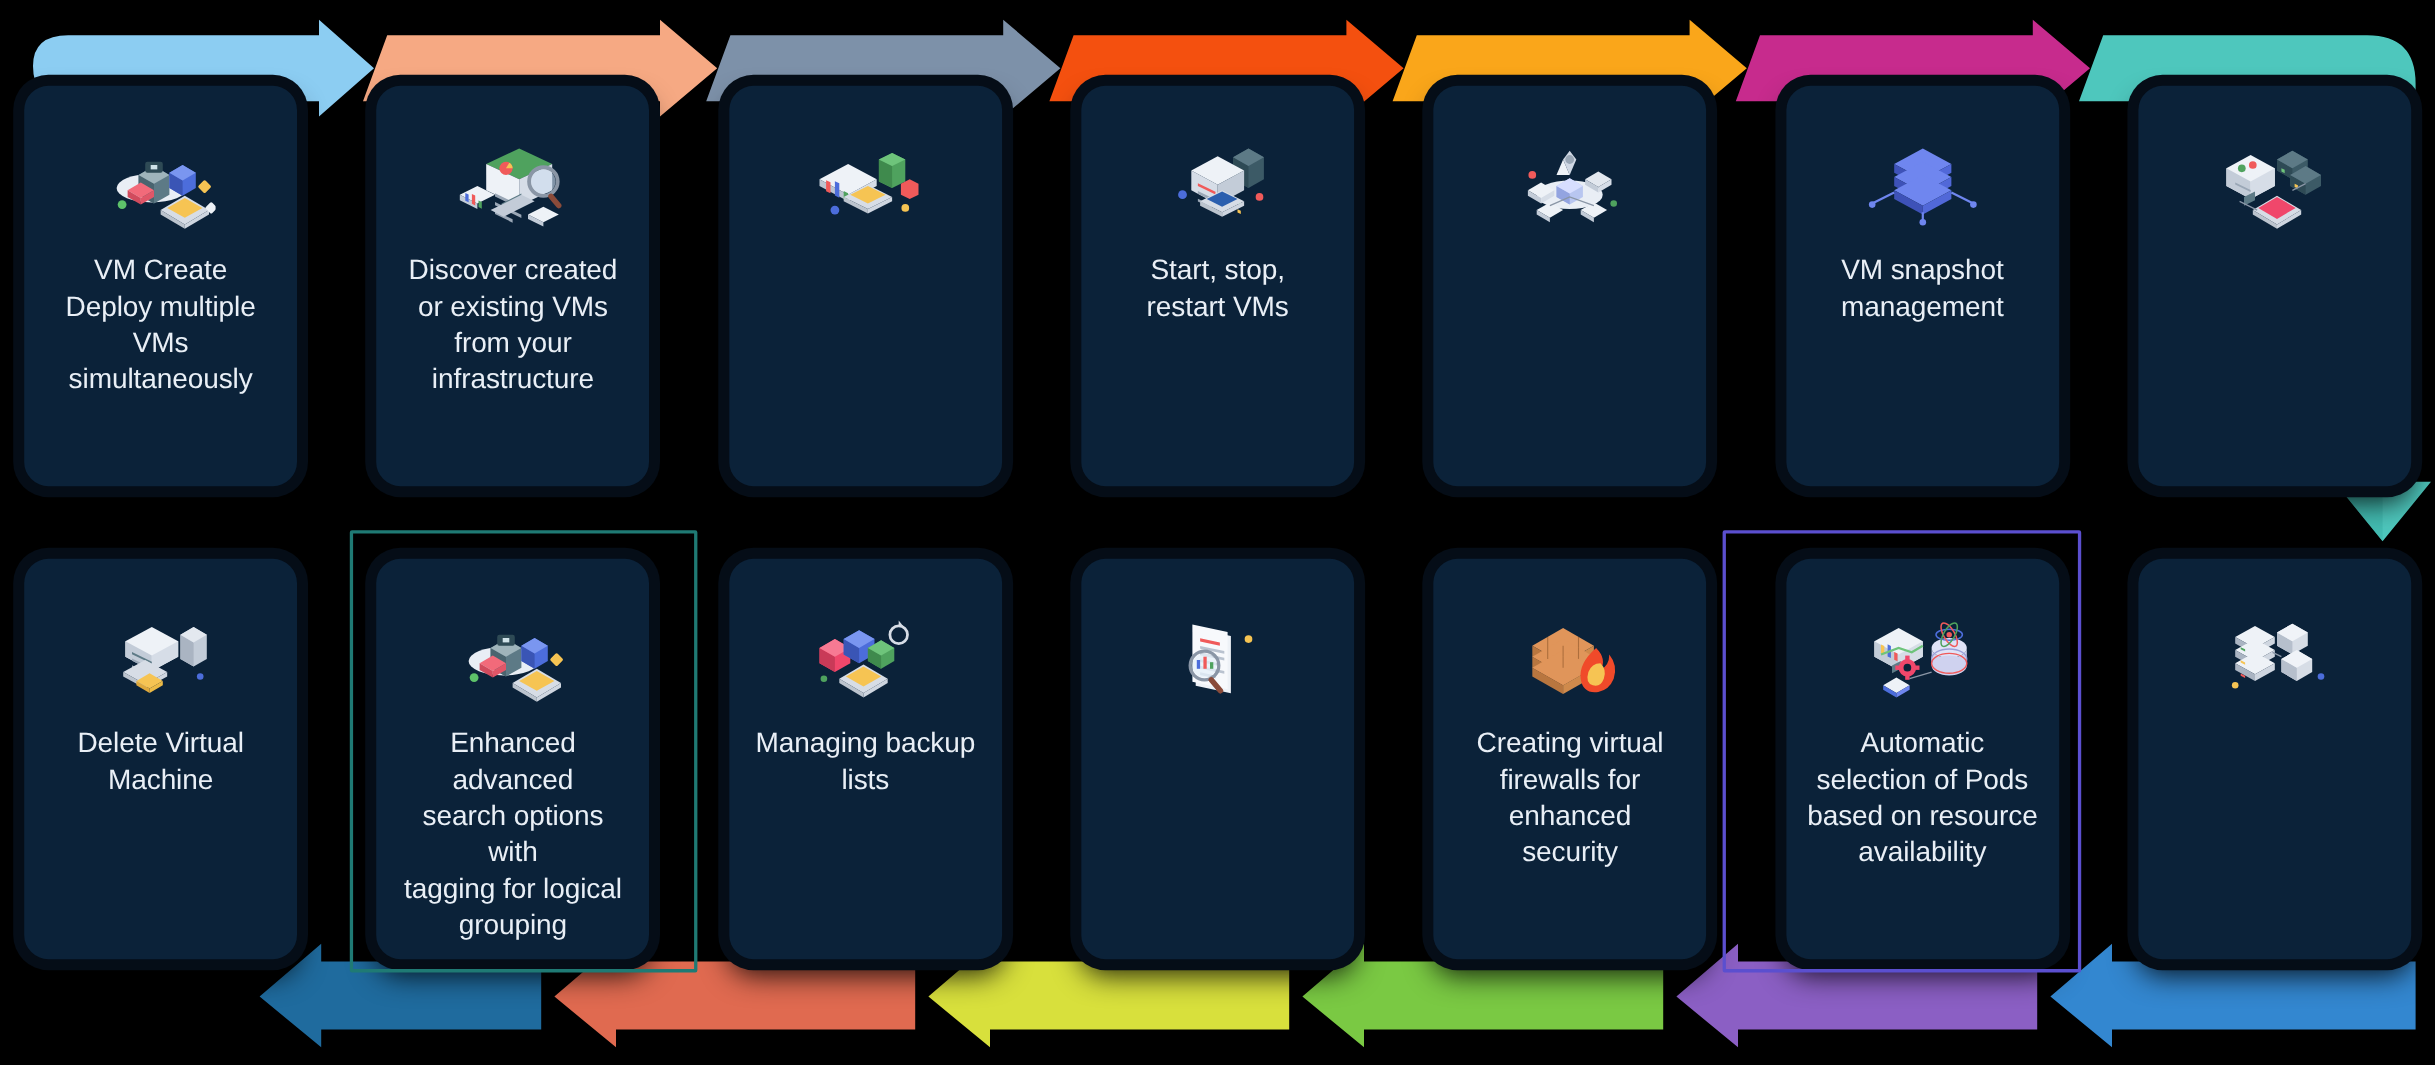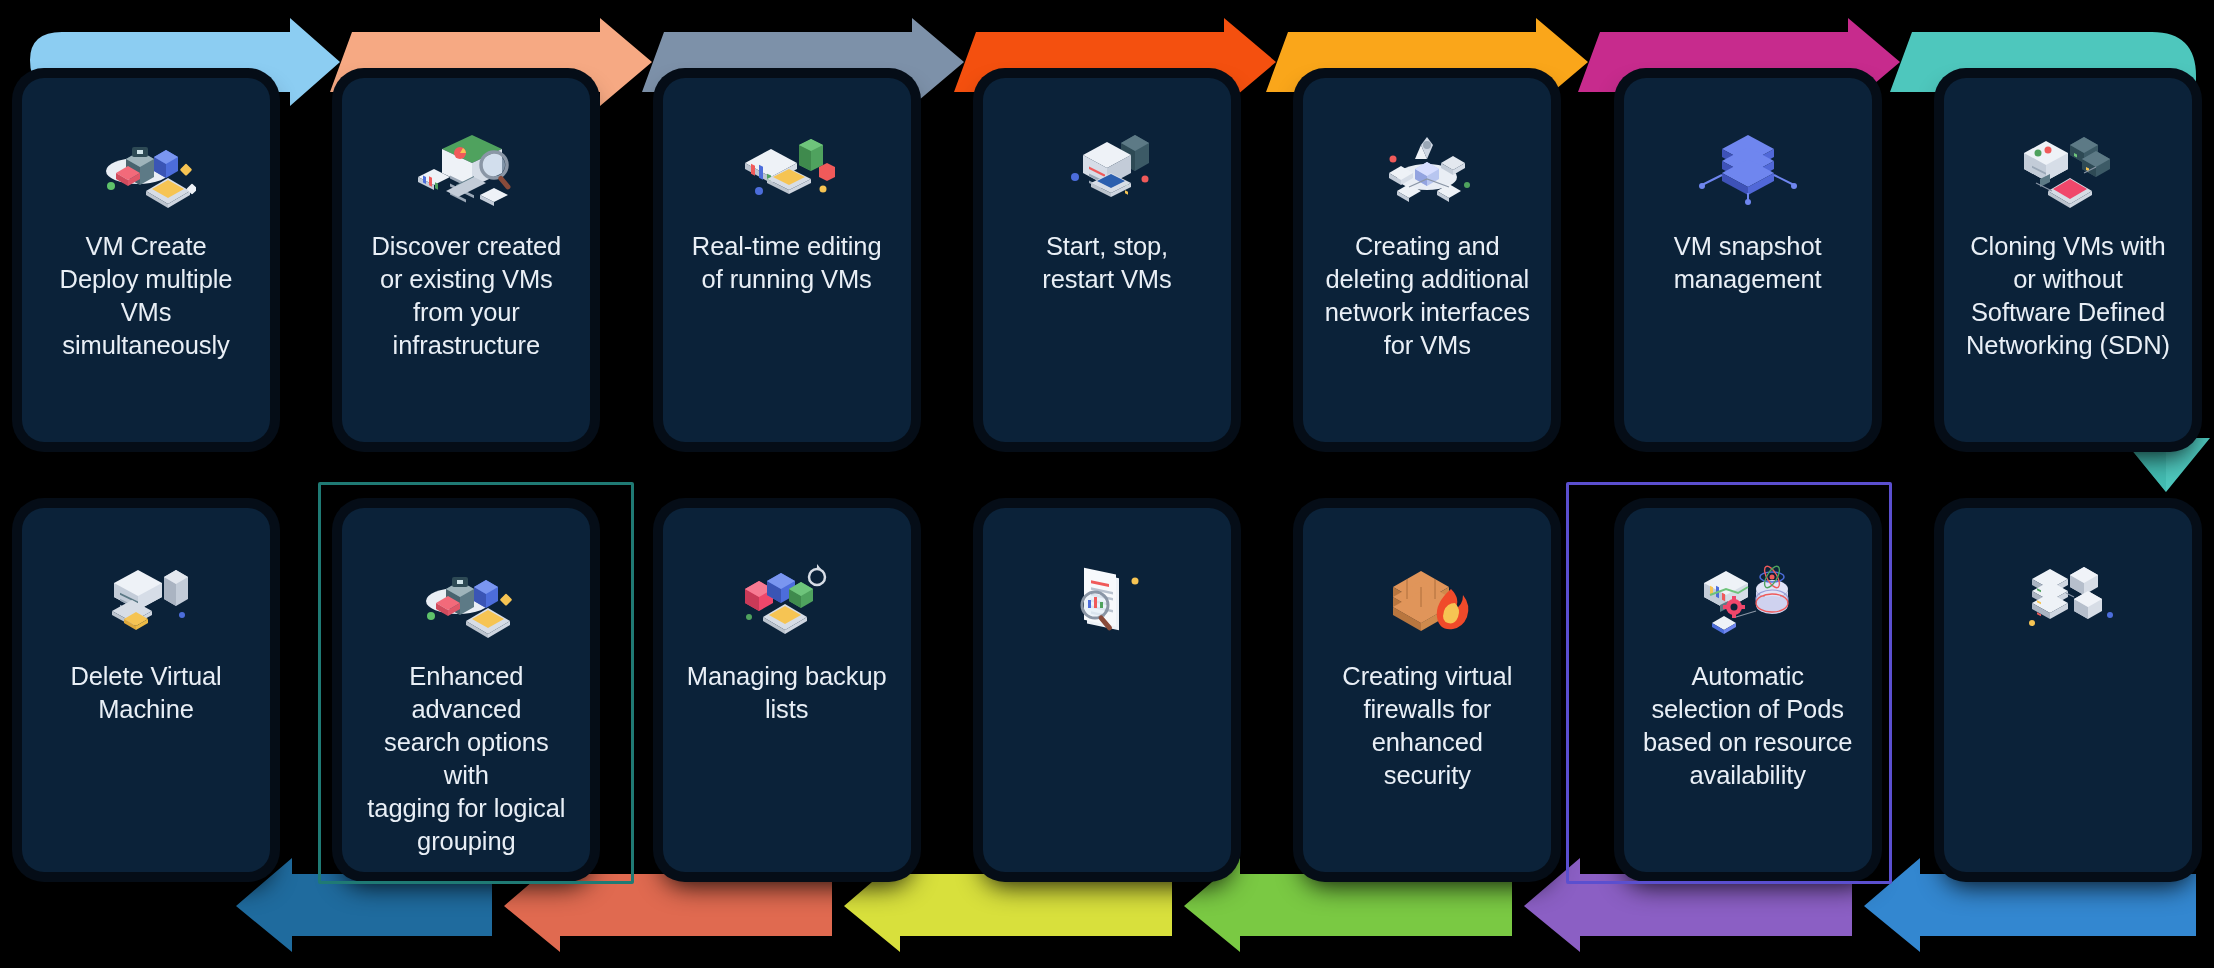--- a/index.html
+++ b/index.html
@@ -164,21 +164,20 @@
           <path d="M30 50 v4 l22 11 v-4 z" fill="#bcc4ce"></path>
           <path d="M74 50 v4 l-22 11 v-4 z" fill="#cfd6e0"></path>
           <path d="M62 16 l12-6 12 6 v20 l-12 6 -12-6 z" fill="#4fa25e"></path>
           <path d="M62 16 l12 6 v20 l-12-6 z" fill="#3f8a4d"></path>
           <path d="M74 10 l12 6 -12 6 -12-6 z" fill="#6ec47b"></path>
           <path d="M82 38 l8-4 8 4 v10 l-8 4 -8-4 z" fill="#f05a5a"></path>
           <circle cx="22" cy="62" r="4" fill="#4c6ddb"></circle>
           <circle cx="86" cy="60" r="3.5" fill="#f6c453"></circle>
         </svg>
       </div>
-      <div class="card-label t3">Real-time editing<br>of running VMs</div>
     </div>
 
     <div class="card">
       <div class="card-icon">
         <svg width="100" height="80" viewBox="0 0 100 80">
           <path d="M64 14 l14-8 14 8 v20 l-14 8 -14-8 z" fill="#3c5a66"></path>
           <path d="M64 14 l14 8 v20 l-14-8 z" fill="#2e4a55"></path>
           <path d="M78 6 l14 8 -14 8 -14-8 z" fill="#5d7a86"></path>
           <rect x="68" y="20" width="3" height="3" fill="#6ec47b" transform="skewY(26)"></rect>
           <rect x="68" y="28" width="3" height="3" fill="#f6c453" transform="skewY(26)"></rect>
@@ -217,21 +216,20 @@
           <path d="M88 34 v5 l-12 7 v-5 z" fill="#d6dde7"></path>
           <path d="M20 62 l12-7 12 7 -12 7 z" fill="#eef2f7"></path>
           <path d="M20 62 v4 l12 7 v-4 z" fill="#c3ccd8"></path>
           <path d="M60 62 l12-7 12 7 -12 7 z" fill="#eef2f7"></path>
           <path d="M60 62 v4 l12 7 v-4 z" fill="#c3ccd8"></path>
           <path d="M32 58 L50 50 L72 58" fill="none" stroke="#8a96a6" stroke-width="1.3"></path>
           <circle cx="16" cy="30" r="3.5" fill="#f05a5a"></circle>
           <circle cx="90" cy="56" r="3" fill="#4fa25e"></circle>
         </svg>
       </div>
-      <div class="card-label t3">Creating and<br>deleting additional<br>network interfaces<br>for VMs</div>
     </div>
 
     <div class="card">
       <div class="card-icon">
         <svg width="100" height="80" viewBox="0 0 100 80">
           <g>
             <path d="M24 20 l26-14 26 14 -26 14 z" fill="#6f86ef"></path>
             <path d="M24 20 v8 l26 14 v-8 z" fill="#3e52b8"></path>
             <path d="M76 20 v8 l-26 14 v-8 z" fill="#5168d8"></path>
             <path d="M24 32 l26-14 26 14 -26 14 z" fill="#6f86ef"></path>
@@ -277,21 +275,20 @@
           <g transform="translate(30,44)">
             <path d="M0 18 l22-13 22 13 -22 13 z" fill="#d7dde6"></path>
             <path d="M5 16 l17-10 17 10 -17 10 z" fill="#f0476b"></path>
             <path d="M0 18 v4 l22 13 v-4 z" fill="#bcc4ce"></path>
             <path d="M44 18 v4 l-22 13 v-4 z" fill="#cfd6e0"></path>
           </g>
           <path d="M18 54 L34 62" stroke="#8a96a6" stroke-width="1.2" fill="none"></path>
           <path d="M66 44 L78 38" stroke="#8a96a6" stroke-width="1.2" fill="none"></path>
         </svg>
       </div>
-      <div class="card-label t3">Cloning VMs with<br>or without<br>Software Defined<br>Networking (SDN)</div>
     </div>
   </div>
 
   <div class="arrow-layer">
     <svg width="2214" height="968" viewBox="0 0 2214 968" xmlns="http://www.w3.org/2000/svg">
 
       <path d="M 2196 874 L 1920 874 L 1920 858 L 1864 906 L 1920 952 L 1920 936 L 2196 936 Z" fill="#3387d0"></path>
 
       <path d="M 1852 874 L 1580 874 L 1580 858 L 1524 906 L 1580 952 L 1580 936 L 1852 936 Z" fill="#8b5fc4"></path>
 

